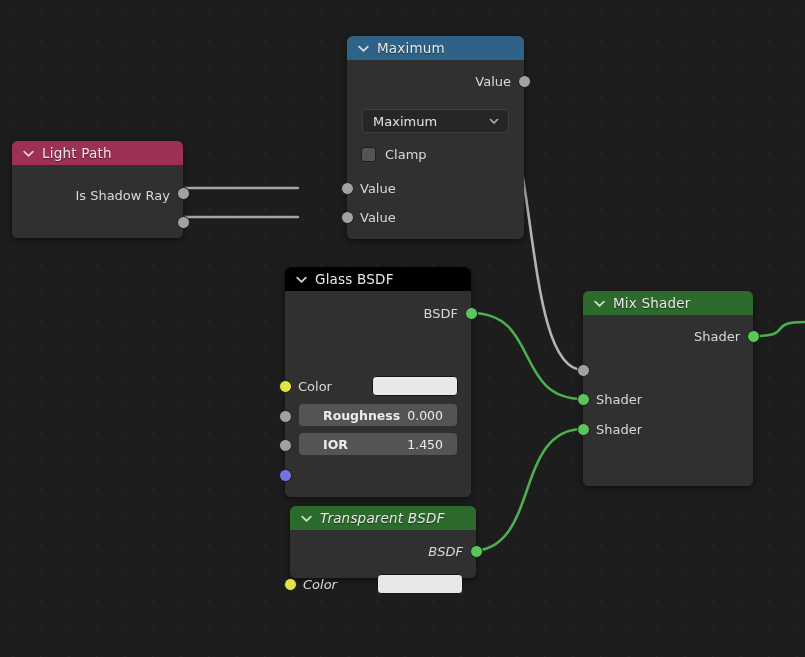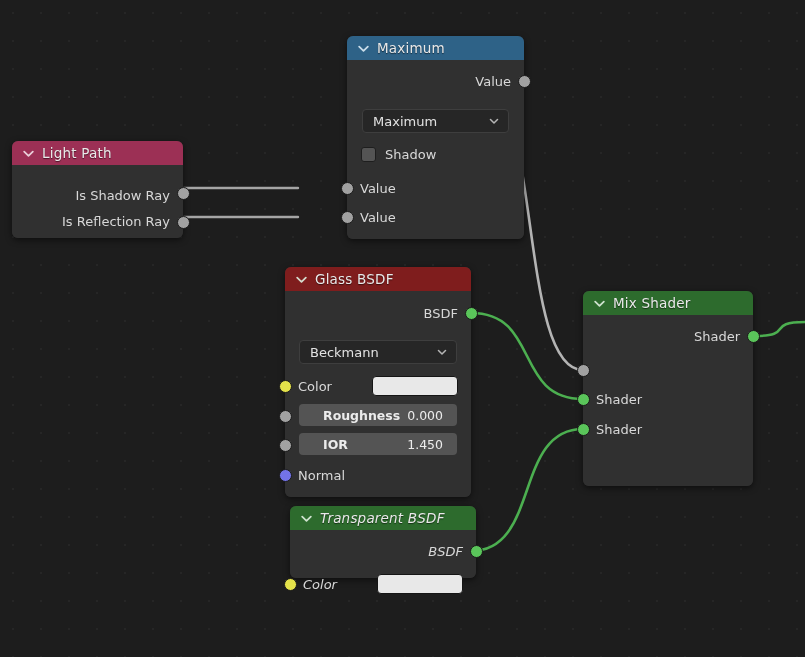--- a/index.html
+++ b/index.html
@@ -177,23 +177,20 @@
     <div class="node-header header-crimson" style="background: rgb(156, 48, 85);">
       <svg class="collapse-chevron" viewBox="0 0 12 12">
           <path d="M2 4.2 L6 8.2 L10 4.2" stroke="#f0dbe4" stroke-width="1.6" fill="none" stroke-linecap="round" stroke-linejoin="round"></path>
         </svg>
       <span class="header-title">Light Path</span>
     </div>
     <div class="row row-out" style="top:40px;align-items:flex-end;">
       <span>Is Shadow Ray</span>
     </div>
     <div class="socket sock-gray" style="right:-6.5px; top:46px;"></div>
-    <div class="row row-out" style="top:69px;">
-      <span>Is Reflection Ray</span>
-    </div>
     <div class="socket sock-gray" style="right:-6.5px; top:75px;"></div>
   </div>
 
   <div class="node" id="node-maximum" style="left: 299px; top: 36px; width: 177px; height: 203px; margin-left: 48px;">
     <div class="node-body"></div>
     <div class="node-header header-blue" style="background: rgb(46, 98, 135);">
       <svg class="collapse-chevron" viewBox="0 0 12 12">
           <path d="M2 4.2 L6 8.2 L10 4.2" stroke="#d8e8f2" stroke-width="1.6" fill="none" stroke-linecap="round" stroke-linejoin="round"></path>
         </svg>
       <span class="header-title">Maximum</span>
@@ -205,74 +202,65 @@
 
     <div class="widget dropdown" style="left:15px; right:15px; top:73px;">
       <span class="dd-label">Maximum</span>
       <svg class="dd-chevron" viewBox="0 0 12 12">
           <path d="M2.5 4.5 L6 8 L9.5 4.5" stroke="#cfcfcf" stroke-width="1.5" fill="none" stroke-linecap="round" stroke-linejoin="round"></path>
         </svg>
     </div>
 
     <div class="checkrow" style="left:14px; top:108px;">
       <span class="checkbox"></span>
-      <span class="label-static">Shadow</span>
+      <span class="label-static">Clamp</span>
     </div>
 
     <div class="row row-in" style="top:141px;">
       <span>Value</span>
     </div>
     <div class="socket sock-gray" style="left:-6.5px; top:146px;"></div>
     <div class="row row-in" style="top:170px;">
       <span>Value</span>
     </div>
     <div class="socket sock-gray" style="left:-6.5px; top:175px;"></div>
   </div>
 
   <div class="node" id="node-glass-bsdf" style="left: 285px; top: 267px; width: 186px; height: 230px;">
     <div class="node-body"></div>
-    <div class="node-header header-green" style="background: #7f1d1d;">
+    <div class="node-header header-green" style="background: #000000;">
       <svg class="collapse-chevron" viewBox="0 0 12 12">
           <path d="M2 4.2 L6 8.2 L10 4.2" stroke="#dcecdc" stroke-width="1.6" fill="none" stroke-linecap="round" stroke-linejoin="round"></path>
         </svg>
       <span class="header-title">Glass BSDF</span>
     </div>
     <div class="row row-out" style="top:35px;">
       <span>BSDF</span>
     </div>
     <div class="socket sock-green" style="right:-6.5px; top:40px;"></div>
 
-    <div class="widget dropdown" style="left:14px; right:14px; top:73px;">
-      <span class="dd-label">Beckmann</span>
-      <svg class="dd-chevron" viewBox="0 0 12 12">
-          <path d="M2.5 4.5 L6 8 L9.5 4.5" stroke="#cfcfcf" stroke-width="1.5" fill="none" stroke-linecap="round" stroke-linejoin="round"></path>
-        </svg>
-    </div>
 
     <div class="row row-in" style="top:108px;">
       <span>Color</span>
     </div>
     <div class="socket sock-yellow" style="left:-6.5px; top:113px;"></div>
     <div class="widget swatch" style="left:87px; right:13px; top:109px;"></div>
 
     <div class="socket sock-gray" style="left:-6.5px; top:143px;"></div>
     <div class="widget numfield" style="left:14px; right:14px; top:137px;">
       <span class="nf-name">Roughness</span>
       <span class="nf-val">0.000</span>
     </div>
 
     <div class="socket sock-gray" style="left:-6.5px; top:172px;"></div>
     <div class="widget numfield" style="left:14px; right:14px; top:166px;">
       <span class="nf-name">IOR</span>
       <span class="nf-val">1.450</span>
     </div>
 
-    <div class="row row-in" style="top:197px;">
-      <span>Normal</span>
-    </div>
     <div class="socket sock-purple" style="left:-6.5px; top:202px;"></div>
   </div>
 
   <div class="node" id="node-transparent-bsdf" style="left: 290px; top: 506px; width: 186px; height: 72px; font-style: italic;">
     <div class="node-body"></div>
     <div class="node-header header-green" style="background: rgb(45, 107, 45);">
       <svg class="collapse-chevron" viewBox="0 0 12 12">
           <path d="M2 4.2 L6 8.2 L10 4.2" stroke="#dcecdc" stroke-width="1.6" fill="none" stroke-linecap="round" stroke-linejoin="round"></path>
         </svg>
       <span class="header-title">Transparent BSDF</span>

